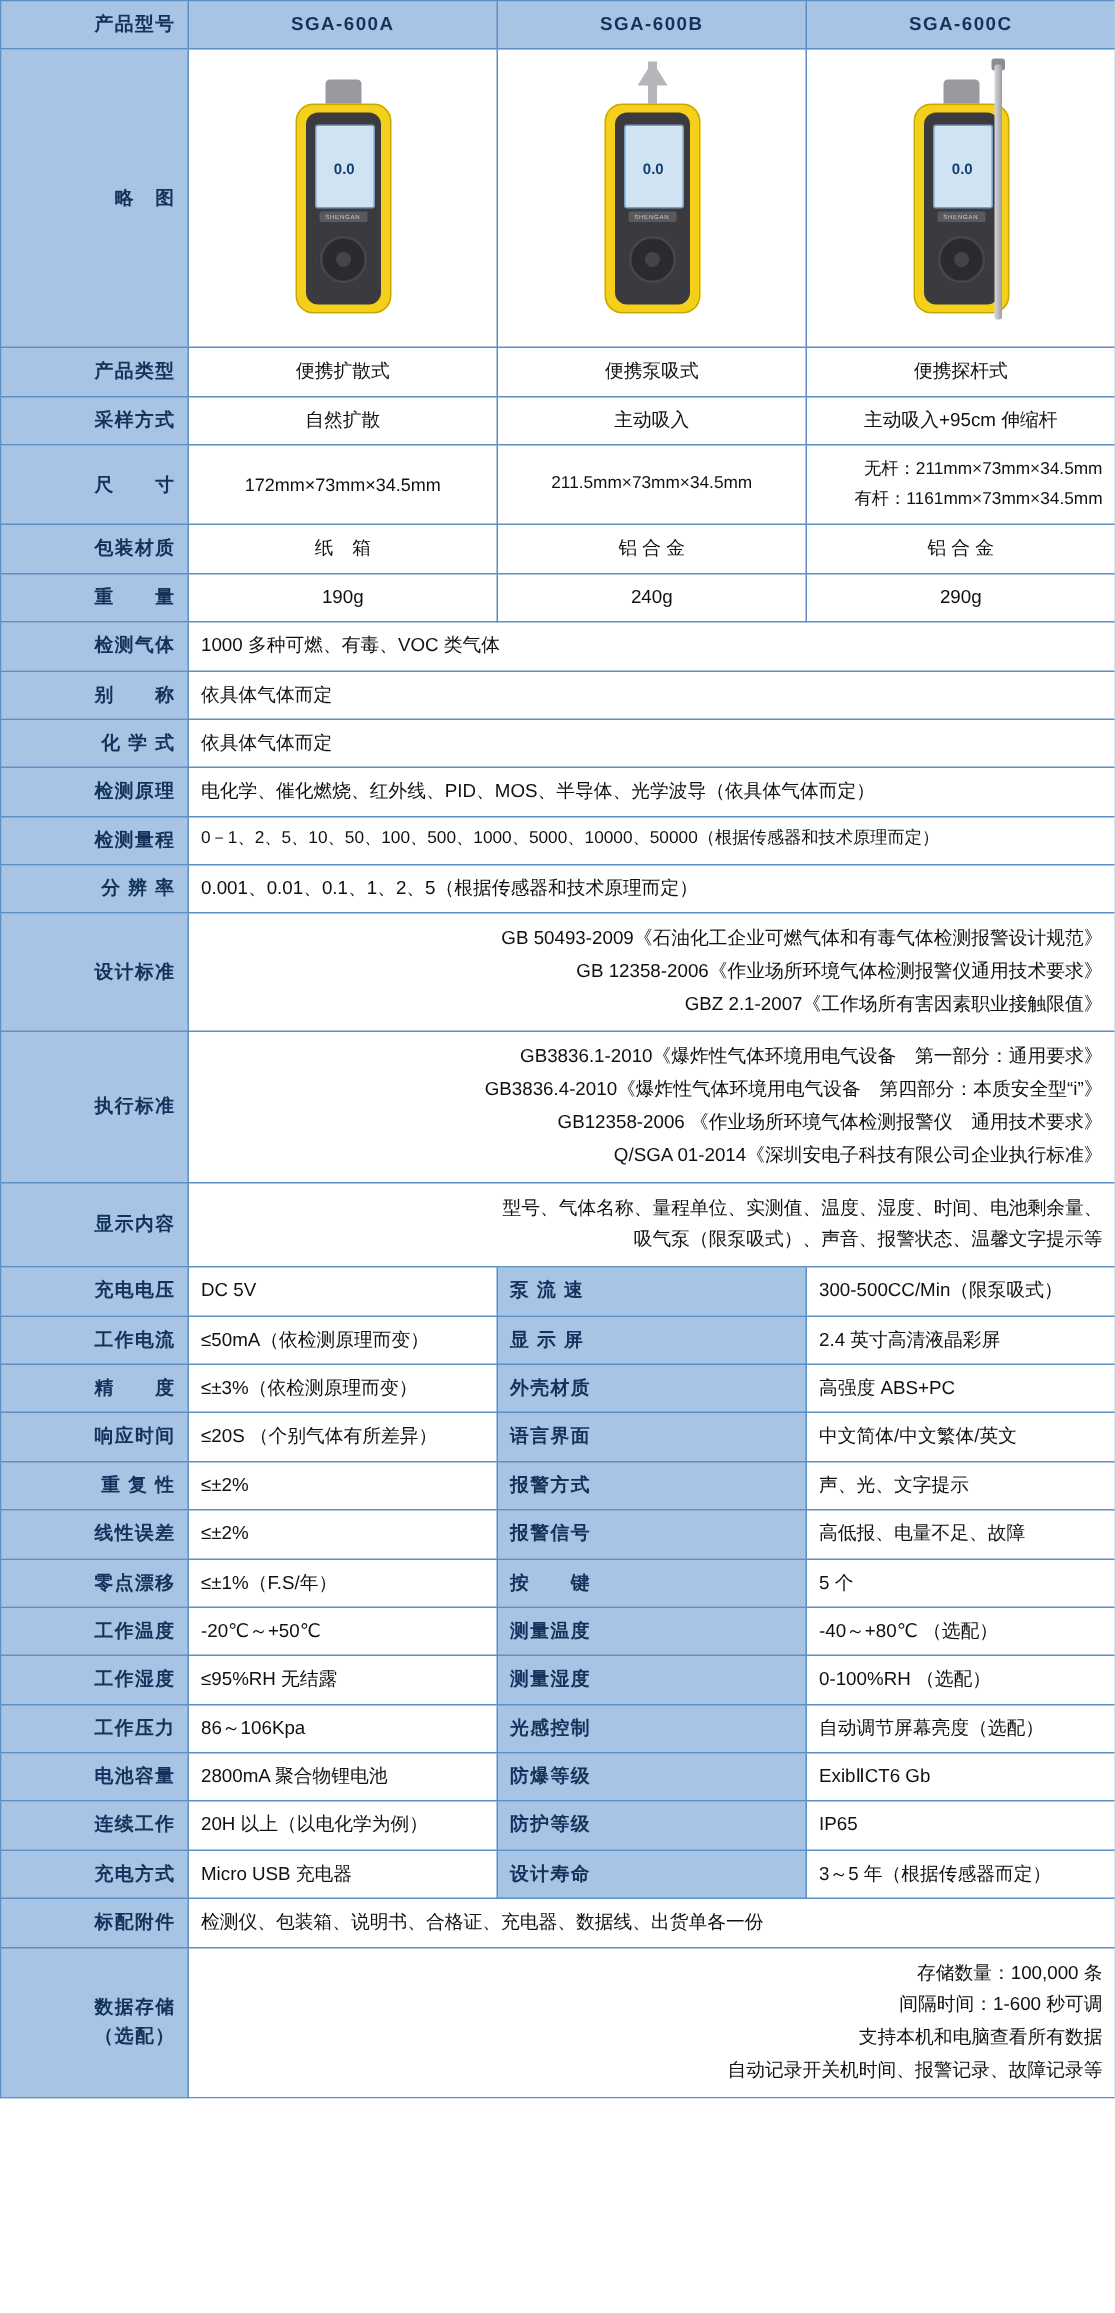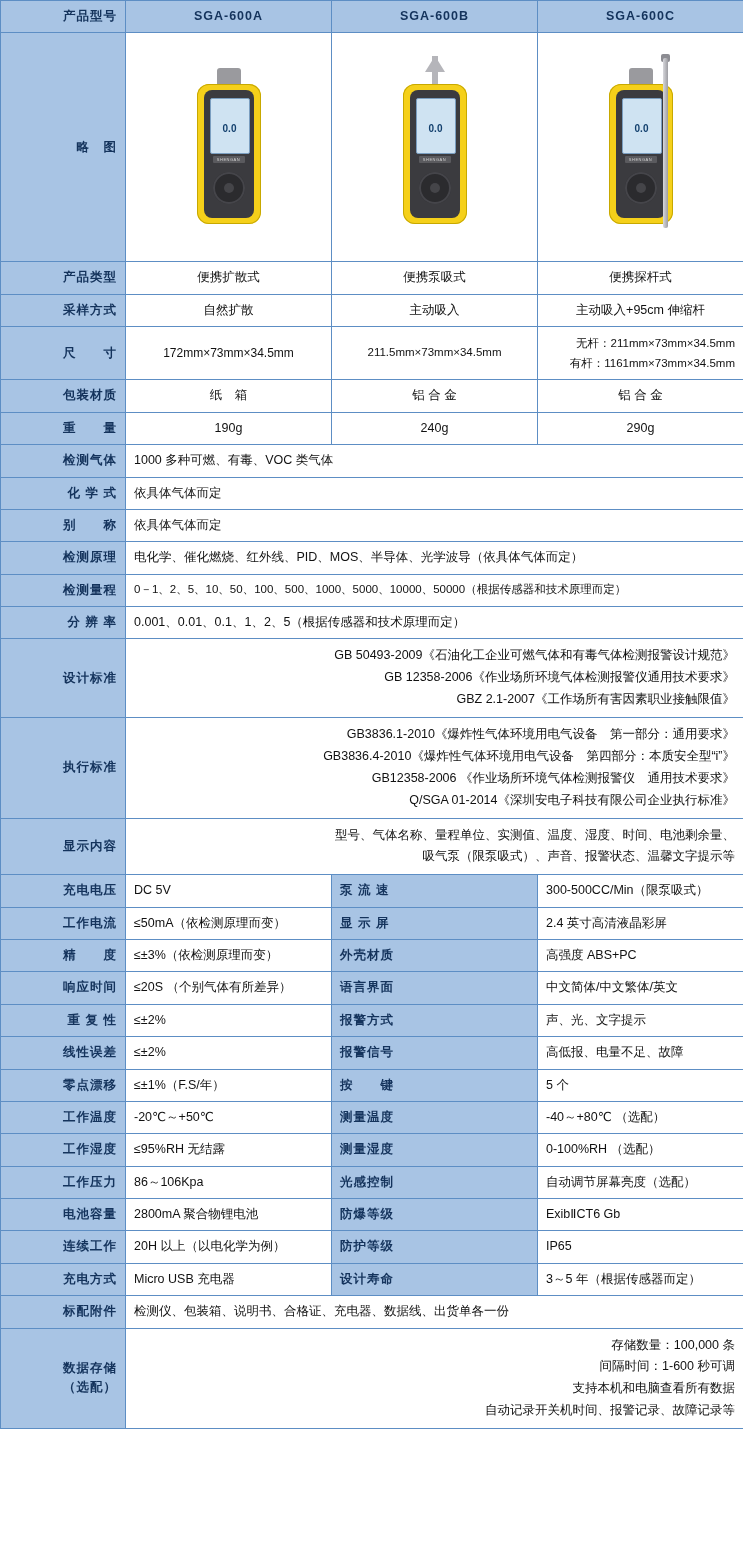--- a/index.html
+++ b/index.html
@@ -48,21 +48,21 @@
     background:#a8c4e4;
     text-align:center;
     font-weight:bold;
     color:#14335c;
     letter-spacing:1px;
   }
   .imgcell{
     background:#ffffff;
     text-align:center;
     height:196px;
-    padding:16px;
+    padding:1px;
   }
   .multi{line-height:1.75;text-align:right;}
   
   .dev{
     display:inline-block;
     position:relative;
     width:80px;
     height:180px;
   }
   .body{
@@ -272,25 +272,25 @@
     <td class="valc">190g</td>
     <td class="valc">240g</td>
     <td class="valc">290g</td>
   </tr>
 
   <tr>
     <td class="lbl">检测气体</td>
     <td class="val" colspan="3">1000 多种可燃、有毒、VOC 类气体</td>
   </tr>
   <tr>
+    <td class="lbl">别　　称</td>
+    <td class="val" colspan="3">依具体气体而定</td>
+  </tr>
+  <tr>
     <td class="lbl">化 学 式</td>
-    <td class="val" colspan="3">依具体气体而定</td>
-  </tr>
-  <tr>
-    <td class="lbl">别　　称</td>
     <td class="val" colspan="3">依具体气体而定</td>
   </tr>
   <tr>
     <td class="lbl">检测原理</td>
     <td class="val" colspan="3">电化学、催化燃烧、红外线、PID、MOS、半导体、光学波导（依具体气体而定）</td>
   </tr>
   <tr>
     <td class="lbl">检测量程</td>
     <td class="val" style="font-size:11.5px" colspan="3">0－1、2、5、10、50、100、500、1000、5000、10000、50000（根据传感器和技术原理而定）</td>
   </tr>

